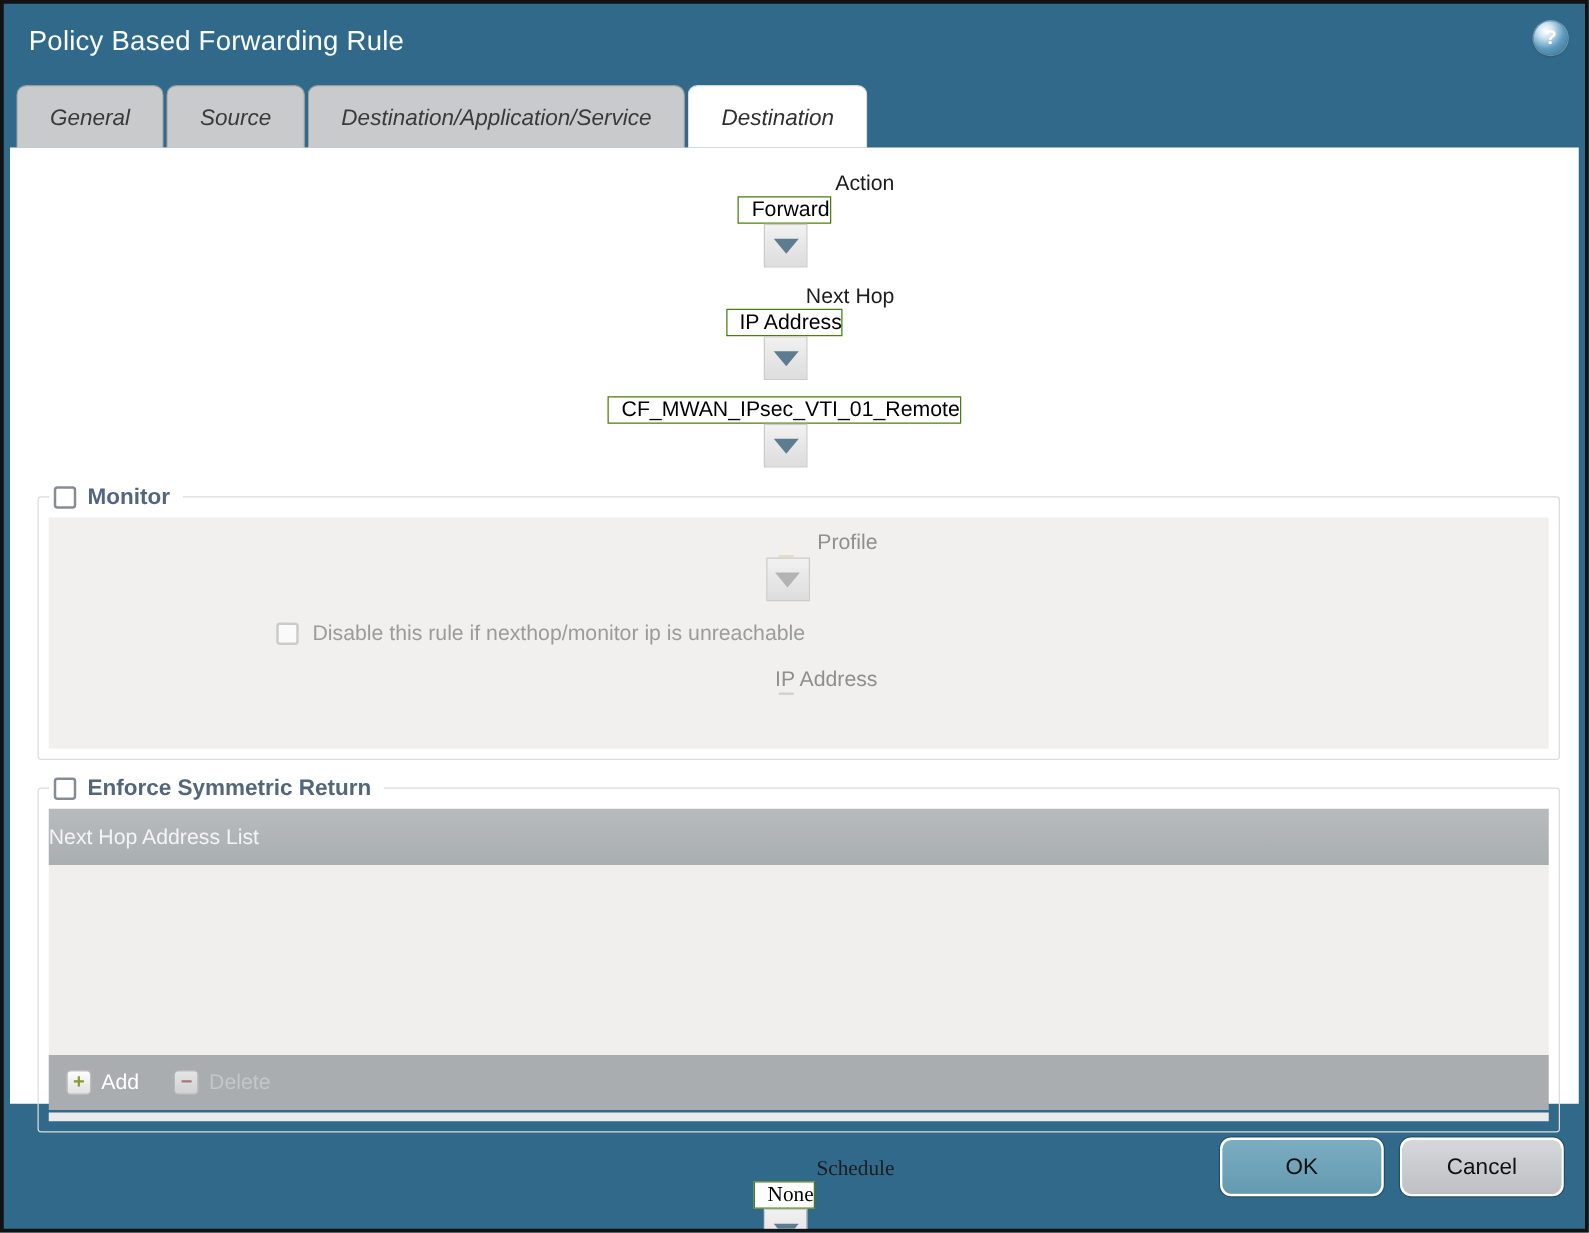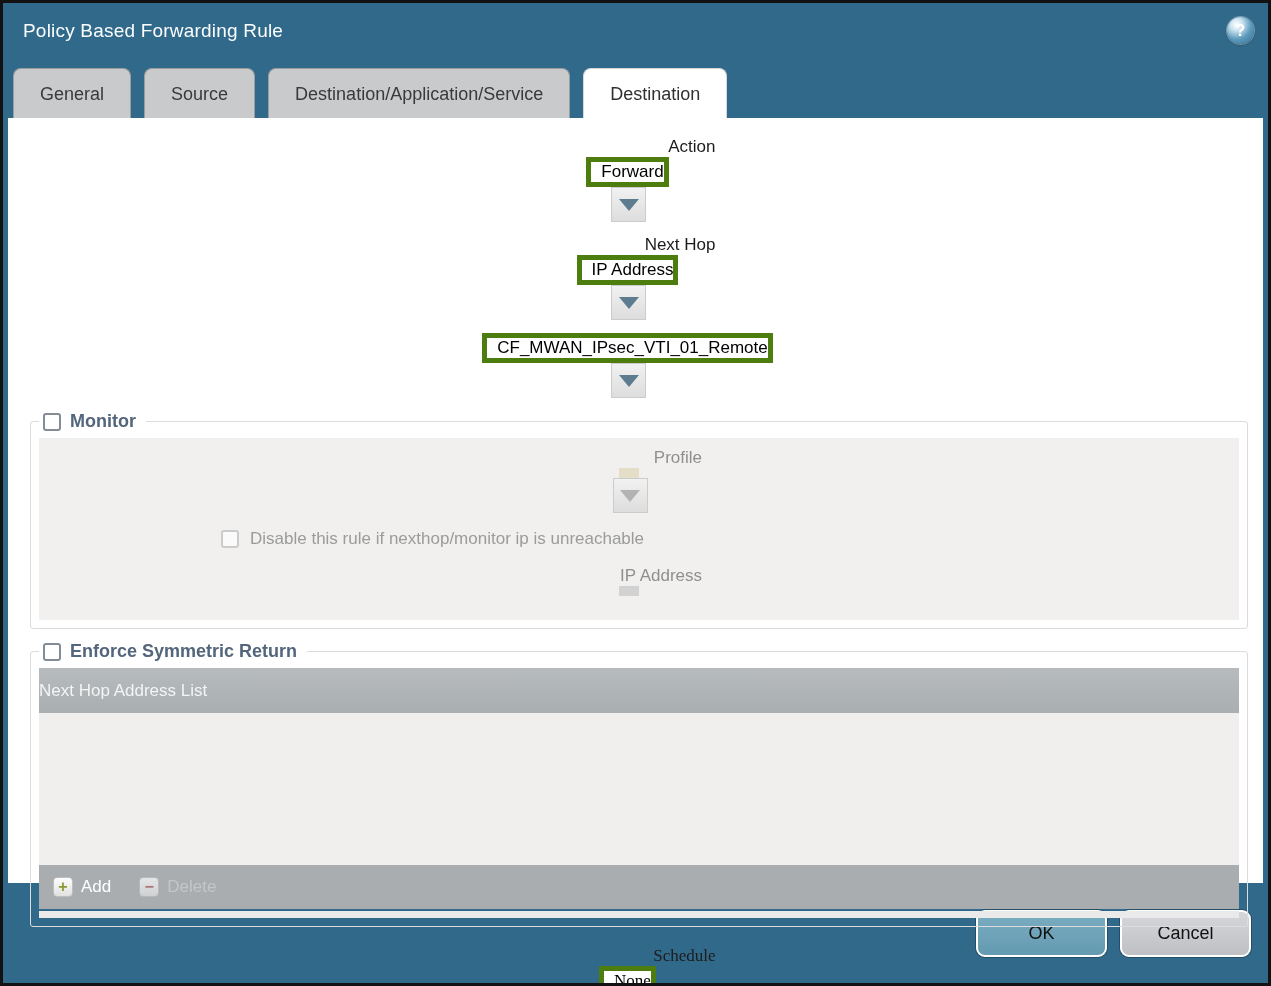--- a/index.html
+++ b/index.html
@@ -3,61 +3,61 @@
 <meta charset="utf-8">
 <style>
   * { margin:0; padding:0; box-sizing:border-box; }
   html,body { width:1271px; height:986px; font-family:"Liberation Sans", sans-serif; }
   .dialog {
     position:relative; width:1271px; height:986px;
     background:#31698a; border:3px solid #121212; overflow:hidden;
   }
   
   .titlebar { position:relative; height:65px; }
-  .title { position:absolute; left:20px; top:17px; font-size:19px; color:#fbfdfe; letter-spacing:0.2px; }
+  .title { position:absolute; left:20px; top:17px; font-size:22px; color:#fbfdfe; letter-spacing:0.2px; }
   .help {
     position:absolute; right:14px; top:14px; width:27px; height:27px; border-radius:50%;
     background:radial-gradient(circle at 35% 28%, #ffffff 0%, #cfe5f1 22%, #5e9cbe 55%, #2f6f94 100%);
     color:#ffffff; font-weight:bold; font-size:16px;
     display:flex; align-items:center; justify-content:center;
     box-shadow:0 0 0 1px rgba(255,255,255,0.35), 0 1px 2px rgba(0,0,0,0.35);
     cursor:pointer;
   }
   
-  .tabs { position:relative; display:flex; gap:13px; padding-left:10px; height:50px; }
+  .tabs { position:relative; display:flex; gap:2px; padding-left:10px; height:50px;font-style:italic; }
   .tab {
     height:50px; line-height:50px; padding:0 26px; font-size:18px; color:#3a3a3a;
     background:#c9cacb; border:1px solid #9a9d9e; border-bottom:none;
     border-radius:8px 8px 0 0; white-space:nowrap; cursor:pointer;
   }
   .tab.active { background:#ffffff; border-color:#d8d8d8; color:#303030; }
   
   .content { position:relative; background:#ffffff; margin:0 5px; height:765px; padding-top:19px; }
   .row { display:flex; align-items:center; margin:0 16px 13px 0;flex-direction:column; }
   .row .lbl { width:200px; text-align:right; padding-right:12px; font-size:17px; color:#1c1c1c; white-space:nowrap; }
   .row .spacer { width:200px; padding-right:12px; }
   .field {
-    flex:1; height:33px; border:5px solid #4d7c0f; background:#ffffff;
+    flex:1; height:33px; border:1px solid #4d7c0f; background:#ffffff;
     display:flex; align-items:center; padding-left:10px; font-size:17px; color:#000;
   }
   .dd {
     width:35px; height:35px; margin-left:2px; flex:0 0 auto;
     background:linear-gradient(#f1f1f1,#dddddd); border:1px solid #cccccc;
     display:flex; align-items:center; justify-content:center; cursor:pointer;
   }
   .dd .tri { width:0; height:0; border-left:10px solid transparent; border-right:10px solid transparent; border-top:12px solid #5e7c90; }
   .dd.disabled { cursor:default; }
   .dd.disabled .tri { border-top-color:#b3b3b3; }
   
   fieldset { border:1px solid #dcdcdc; border-radius:3px; margin:0 15px 12px 22px; padding:0; }
   legend { margin-left:8px; padding:0 10px 0 4px; display:flex; align-items:center; gap:9px; }
   legend .cap { font-size:18px; font-weight:bold; color:#53667b; }
   .cb { width:18px; height:18px; border:2px solid #868c96; border-radius:3px; background:#ffffff; cursor:pointer; flex:0 0 auto; }
   .cb.disabled { border-color:#cbcbcb; background:#fafafa; cursor:default; }
-  .graypanel { background:#f1f0ef; margin:6px 8px 8px 8px; padding:10px 10px 11px 0; }
+  .graypanel { background:#f1f0ef; margin:6px 8px 8px 8px; padding:10px 10px 30px 0; }
   .graypanel .lbl { width:170px; color:#8f8f8f; }
   .graypanel .row { margin-right:10px; }
   .field.beige { background:#f3edda; border-color:#e4ddc8; }
   .field.gray { background:#efeeee; border-color:#d2d2d2; }
   .chkrow { display:flex; align-items:center; gap:11px; margin:0 0 14px 182px; height:26px; }
   .chkrow .txt { font-size:17px; color:#9b9b9b; }
   
   .table { margin:6px 8px 0 8px; }
   .thead { height:45px; background:linear-gradient(#b7bbbe,#a9aeb1); color:#f3f4f4; font-size:17px; display:flex; align-items:center; }
   .tbody { height:152px; background:#f0efee; }

